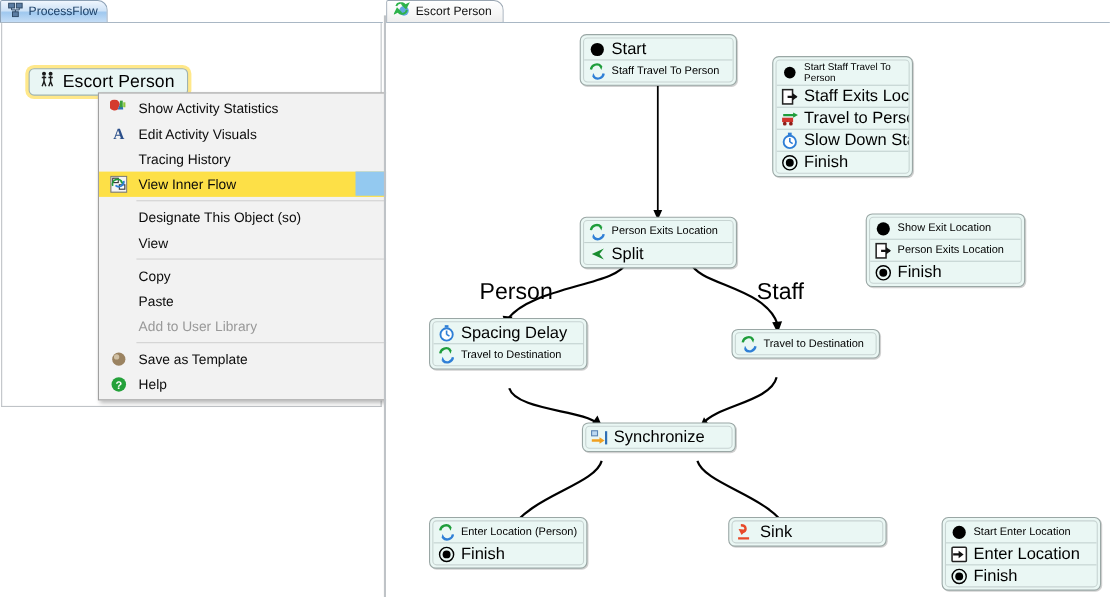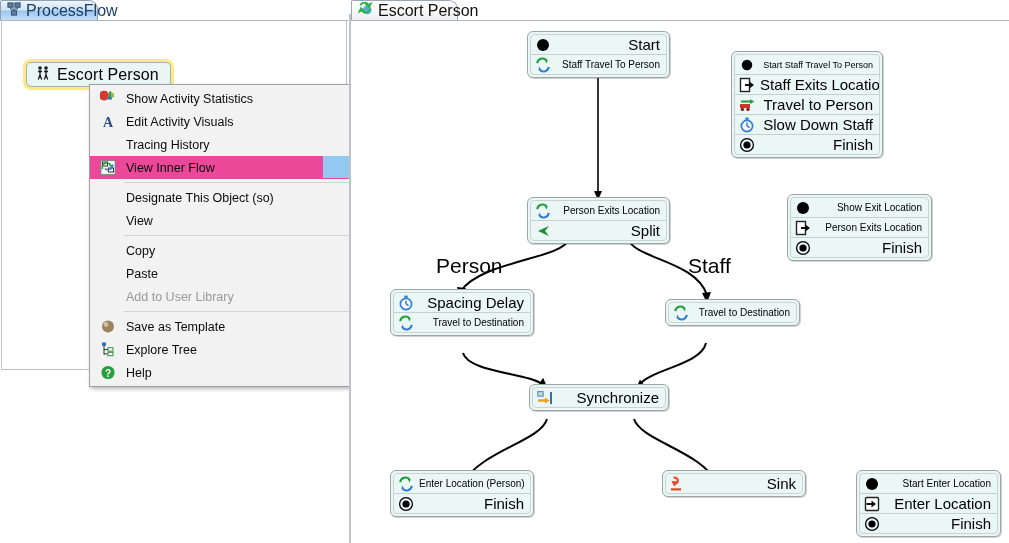--- a/index.html
+++ b/index.html
@@ -25,21 +25,21 @@
   }
   .tab.active-blue{
     background:linear-gradient(to bottom,#eef5fd 0%,#cfe3f7 45%,#9fc8ef 55%,#c4ddf6 100%);
     color:#1b3f66;
   }
   .tab.active-white{
     background:linear-gradient(to bottom,#ffffff 0%,#f7f7f7 60%,#eeeeee 100%);
     color:#111;
     border-color:#9aa6b2;
   }
-  .tab-label{font-size:16px;text-align:right;}
+  .tab-label{font-size:11px;text-align:right;}
 
   
   #left-tabstrip{left:0;width:348px;}
   #left-tab{left:0;width:98px;}
 
   
   #right-tabstrip{left:351px;width:658px;}
   #right-tab{left:0;width:107px;}
 
   
@@ -83,21 +83,21 @@
     box-shadow:2px 2px 4px rgba(0,0,0,.28);
     padding:2px 0;
     box-sizing:border-box;
   }
   .menu-item{
     position:relative;height:23px;display:flex;align-items:center;
     padding-left:36px;padding-right:8px;
     font-size:12.5px;color:#0b0b0b;
     white-space:nowrap;
   }
-  .menu-item.highlight{background:#ec4899;}
+  .menu-item.highlight{background:#fde047;}
   .menu-item.disabled{color:#999;}
   .menu-item .ico{
     position:absolute;left:9px;top:50%;transform:translateY(-50%);
     width:17px;height:17px;display:flex;align-items:center;justify-content:center;
   }
   .menu-item .submenu-arrow{
     position:absolute;right:10px;top:50%;transform:translateY(-50%);
     font-size:11px;color:#555;
   }
   .menu-item.disabled .submenu-arrow{color:#b3b3b3;}
@@ -117,21 +117,20 @@
     box-shadow:1px 1px 0 rgba(0,0,0,.18);
     box-sizing:border-box;
     padding:2px;
   }
   .node-inner{border:1px solid #c7d4d2;border-radius:4px;overflow:hidden;background:#eaf7f4;}
   .row{
     display:flex;align-items:center;gap:5px;
     padding:1px 6px 1px 4px;
     white-space:nowrap;
     min-height:17px;
-    justify-content:space-between;
   }
   .row + .row{border-top:1px solid #c3d2d0;}
   .row .ico{width:16px;height:16px;flex:0 0 16px;display:flex;align-items:center;justify-content:center;}
   .row .txt-big{font-size:15px;line-height:17px;}
   .row .txt-small{font-size:10px;line-height:12px;}
   .row .txt-wrap{font-size:9px;line-height:10px;white-space:normal;}
 
   
   .branch-label{position:absolute;font-size:21px;color:#000;}
 
@@ -247,31 +246,20 @@
           <svg width="16" height="16" viewBox="0 0 16 16">
             <circle cx="8" cy="8" r="6" fill="#9b8361"></circle>
             <circle cx="6" cy="6" r="2.4" fill="#d9cbb0" opacity=".85"></circle>
           </svg>
         </span>
         <span>Save as Template</span>
       </div>
       <div class="menu-item">
         <span class="ico">
           <svg width="16" height="16" viewBox="0 0 16 16">
-            <rect x="2" y="1" width="4" height="3.4" fill="#2f6fb5"></rect>
-            <path d="M4 4.4 L4 13 M4 8 L8 8 M4 12.4 L8 12.4" stroke="#333" fill="none"></path>
-            <rect x="8" y="6.2" width="5" height="3.4" fill="#fff" stroke="#3a8a3a"></rect>
-            <rect x="8" y="10.8" width="5" height="3.4" fill="#fff" stroke="#3a8a3a"></rect>
-          </svg>
-        </span>
-        <span>Explore Tree</span>
-      </div>
-      <div class="menu-item">
-        <span class="ico">
-          <svg width="16" height="16" viewBox="0 0 16 16">
             <circle cx="8" cy="8" r="6.6" fill="#24a13a"></circle>
             <text x="8" y="12.3" font-family="Liberation Sans, sans-serif" font-size="10" font-weight="bold" fill="#fff" text-anchor="middle">?</text>
           </svg>
         </span>
         <span>Help</span>
       </div>
     </div>
 
   <svg id="big-arrow" viewBox="0 0 142 56">
     <path d="M0 17 L95 17 L95 2 L142 28 L95 54 L95 39 L0 39 Z" fill="#93c9f0"></path>
@@ -325,21 +313,21 @@
               <path d="M2.2 6.2 A5.4 5.4 0 0 1 11.4 3.2" fill="none" stroke="#1f9d3b" stroke-width="2.1"></path>
               <path d="M9.3 2.2 L12.6 3.2 L11.7 6.6 Z" fill="#1f9d3b"></path>
               <path d="M13.8 9.8 A5.4 5.4 0 0 1 4.6 12.8" fill="none" stroke="#2f7fd6" stroke-width="2.1"></path>
               <path d="M6.7 13.8 L3.4 12.8 L4.3 9.4 Z" fill="#2f7fd6"></path>
             </svg>
           </span>
           <span class="txt-small">Staff Travel To Person</span>
         </div>
       </div>
     </div>
-  <div class="node" id="n-staff-sub" style="left:380px;top:30px;width:152px;">
+  <div class="node" id="n-staff-sub" style="left:351px;top:30px;width:128px;">
       <div class="node-inner">
         <div class="row">
           <span class="ico">
             <svg width="14" height="14" viewBox="0 0 16 16">
               <circle cx="8" cy="8" r="6" fill="#000"></circle>
             </svg>
           </span>
           <span class="txt-wrap">Start Staff Travel To Person</span>
         </div>
         <div class="row">

